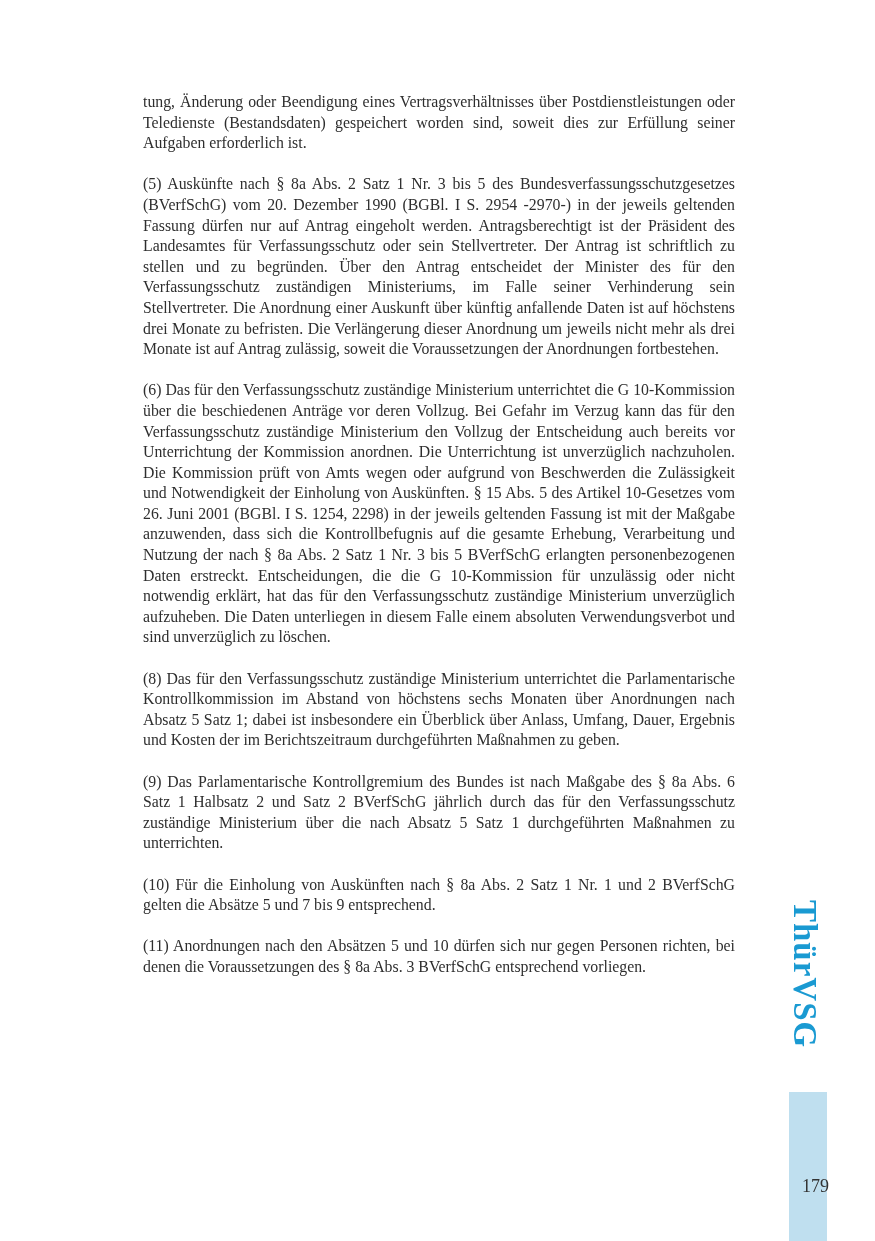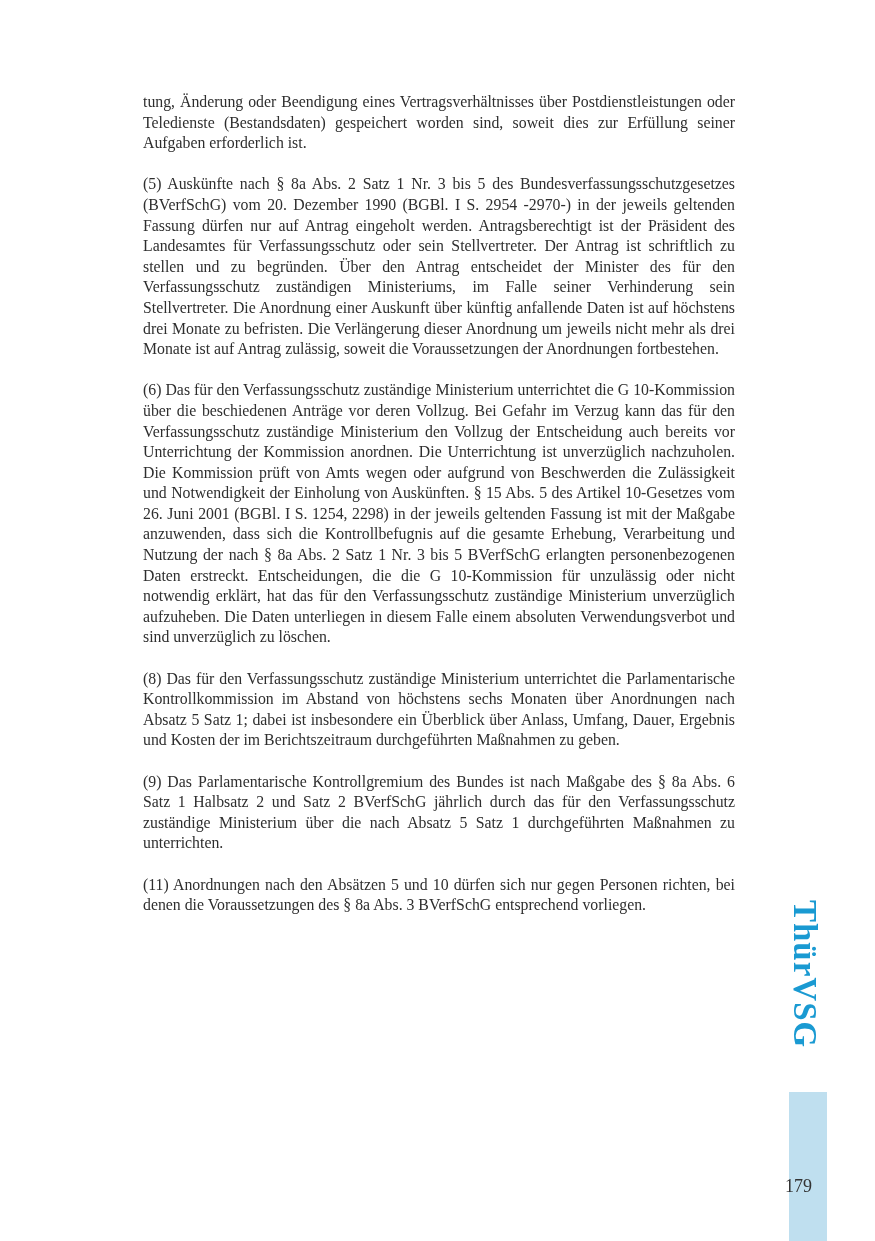--- a/index.html
+++ b/index.html
@@ -50,36 +50,37 @@
     top: 1092px;
     width: 38px;
     height: 149px;
     background: var(--bar);
   }
   .page-number {
     position: absolute;
     left: 785px;
     top: 1176px;
     width: 44px;
-    text-align: left;
+    text-align: right;
     font-size: 18px;
     color: #333333;
   }
 </style>
 </head>
 <body>
 
 <div class="page">
 
   <main class="content" lang="de">
     <p>tung, Änderung oder Beendigung eines Vertragsverhältnisses über Postdienstleistungen oder Teledienste (Bestandsdaten) gespeichert worden sind, soweit dies zur Erfüllung seiner Aufgaben erforderlich ist.</p>
     <p>(5) Auskünfte nach § 8a Abs. 2 Satz 1 Nr. 3 bis 5 des Bundesverfassungsschutzgesetzes (BVerfSchG) vom 20. Dezember 1990 (BGBl. I S. 2954 -2970-) in der jeweils geltenden Fassung dürfen nur auf Antrag eingeholt werden. Antragsberechtigt ist der Präsident des Landesamtes für Verfassungsschutz oder sein Stellvertreter. Der Antrag ist schriftlich zu stellen und zu begründen. Über den Antrag entscheidet der Minister des für den Verfassungsschutz zuständigen Ministeriums, im Falle seiner Verhinderung sein Stellvertreter. Die Anordnung einer Auskunft über künftig anfallende Daten ist auf höchstens drei Monate zu befristen. Die Verlängerung dieser Anordnung um jeweils nicht mehr als drei Monate ist auf Antrag zulässig, soweit die Voraussetzungen der Anordnungen fortbestehen.</p>
     <p>(6) Das für den Verfassungsschutz zuständige Ministerium unterrichtet die G 10-Kommission über die beschiedenen Anträge vor deren Vollzug. Bei Gefahr im Verzug kann das für den Verfassungsschutz zuständige Ministerium den Vollzug der Entscheidung auch bereits vor Unterrichtung der Kommission anordnen. Die Unterrichtung ist unverzüglich nachzuholen. Die Kommission prüft von Amts wegen oder aufgrund von Beschwerden die Zulässigkeit und Notwendigkeit der Einholung von Auskünften. § 15 Abs. 5 des Artikel 10-Gesetzes vom 26. Juni 2001 (BGBl. I S. 1254, 2298) in der jeweils geltenden Fassung ist mit der Maßgabe anzuwenden, dass sich die Kontrollbefugnis auf die gesamte Erhebung, Verarbeitung und Nutzung der nach § 8a Abs. 2 Satz 1 Nr. 3 bis 5 BVerfSchG erlangten personenbezogenen Daten erstreckt. Entscheidungen, die die G 10-Kommission für unzulässig oder nicht notwendig erklärt, hat das für den Verfassungsschutz zuständige Ministerium unverzüglich aufzuheben. Die Daten unterliegen in diesem Falle einem absoluten Verwendungsverbot und sind unverzüglich zu löschen.</p>
     <p>(8) Das für den Verfassungsschutz zuständige Ministerium unterrichtet die Parlamentarische Kontrollkommission im Abstand von höchstens sechs Monaten über Anordnungen nach Absatz 5 Satz 1; dabei ist insbesondere ein Überblick über Anlass, Umfang, Dauer, Ergebnis und Kosten der im Berichtszeitraum durchgeführten Maßnahmen zu geben.</p>
     <p>(9) Das Parlamentarische Kontrollgremium des Bundes ist nach Maßgabe des § 8a Abs. 6 Satz 1 Halbsatz 2 und Satz 2 BVerfSchG jährlich durch das für den Verfassungsschutz zuständige Ministerium über die nach Absatz 5 Satz 1 durchgeführten Maßnahmen zu unterrichten.</p>
+    <p>(10) Für die Einholung von Auskünften nach § 8a Abs. 2 Satz 1 Nr. 1 und 2 BVerfSchG gelten die Absätze 5 und 7 bis 9 entsprechend.</p>
     <p>(11) Anordnungen nach den Absätzen 5 und 10 dürfen sich nur gegen Personen richten, bei denen die Voraussetzungen des § 8a Abs. 3 BVerfSchG entsprechend vorliegen.</p>
   </main>
 
   <span class="sidebar-label">ThürVSG</span>
 
   <div class="footer-bar"></div>
 
   <div class="page-number">179</div>
 
 </div>

